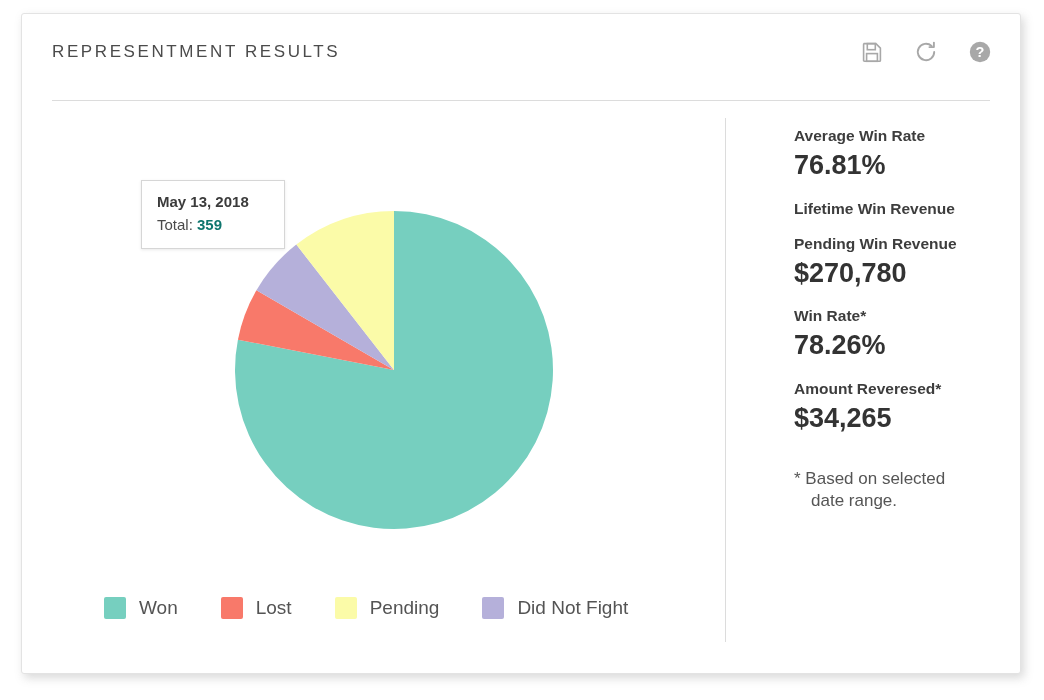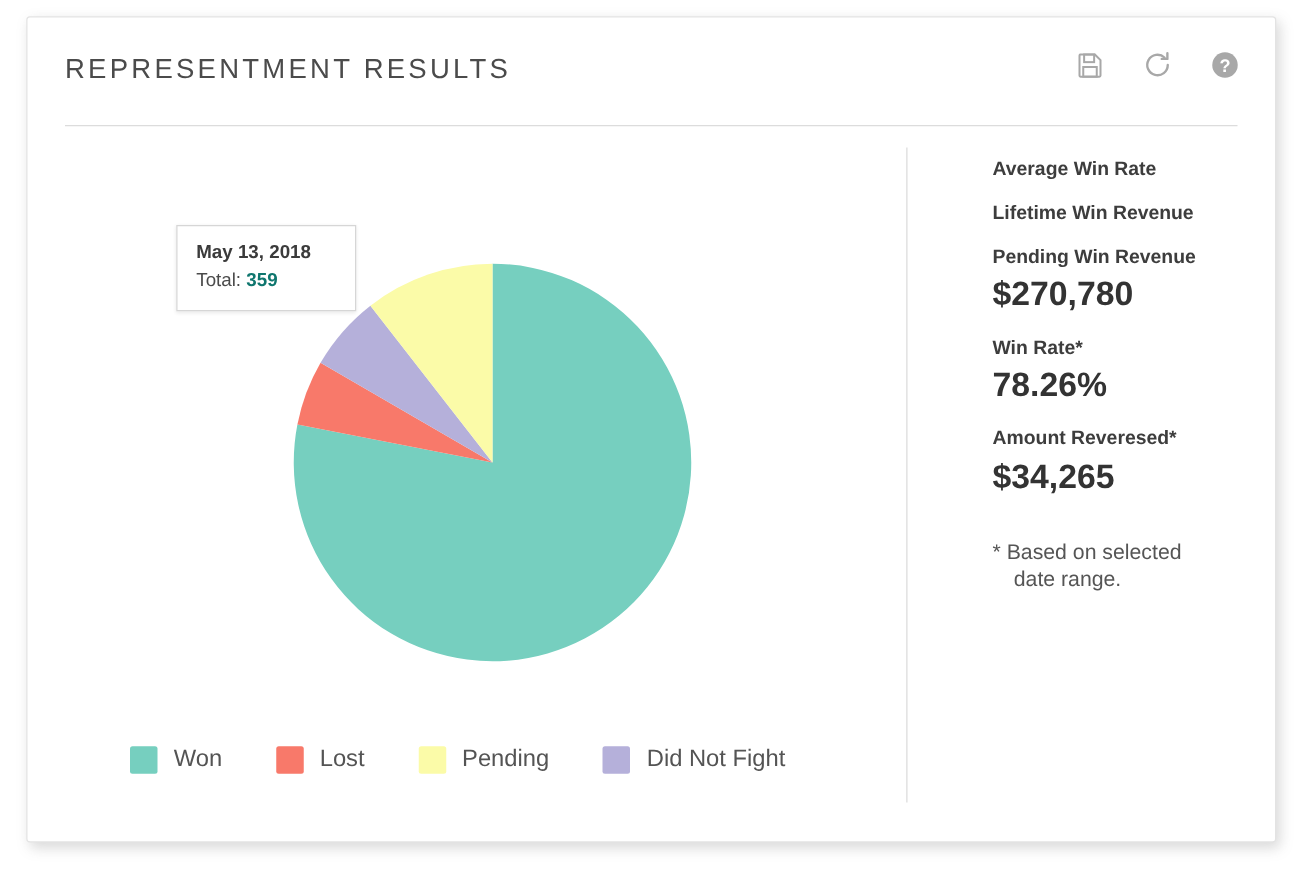--- a/index.html
+++ b/index.html
@@ -35,21 +35,21 @@
     position: absolute;
     left: 0;
     top: 0;
     right: 0;
     height: 82px;
   }
   .page-title {
     position: absolute;
     left: 30px;
     top: 28px;
-    font-size: 22px;
+    font-size: 17px;
     letter-spacing: 2.6px;
     color: #4b4b4b;
     font-weight: 400;
     white-space: nowrap;
   }
   .header-icons {
     position: absolute;
     right: 28px;
     top: 26px;
     display: flex;
@@ -270,20 +270,21 @@
           <span class="swatch" style="background: rgb(181, 176, 218);"></span>
           <span class="legend-label">Did Not Fight</span>
         </div>
       </div>
 
     </div>
 
     <div class="stats">
       <div class="stat">
         <div class="stat-label">Average Win Rate</div>
+        <div class="stat-value">76.81%</div>
       </div>
       <div class="stat">
         <div class="stat-label">Lifetime Win Revenue</div>
       </div>
       <div class="stat">
         <div class="stat-label">Pending Win Revenue</div>
         <div class="stat-value">$270,780</div>
       </div>
       <div class="stat">
         <div class="stat-label">Win Rate*</div>

